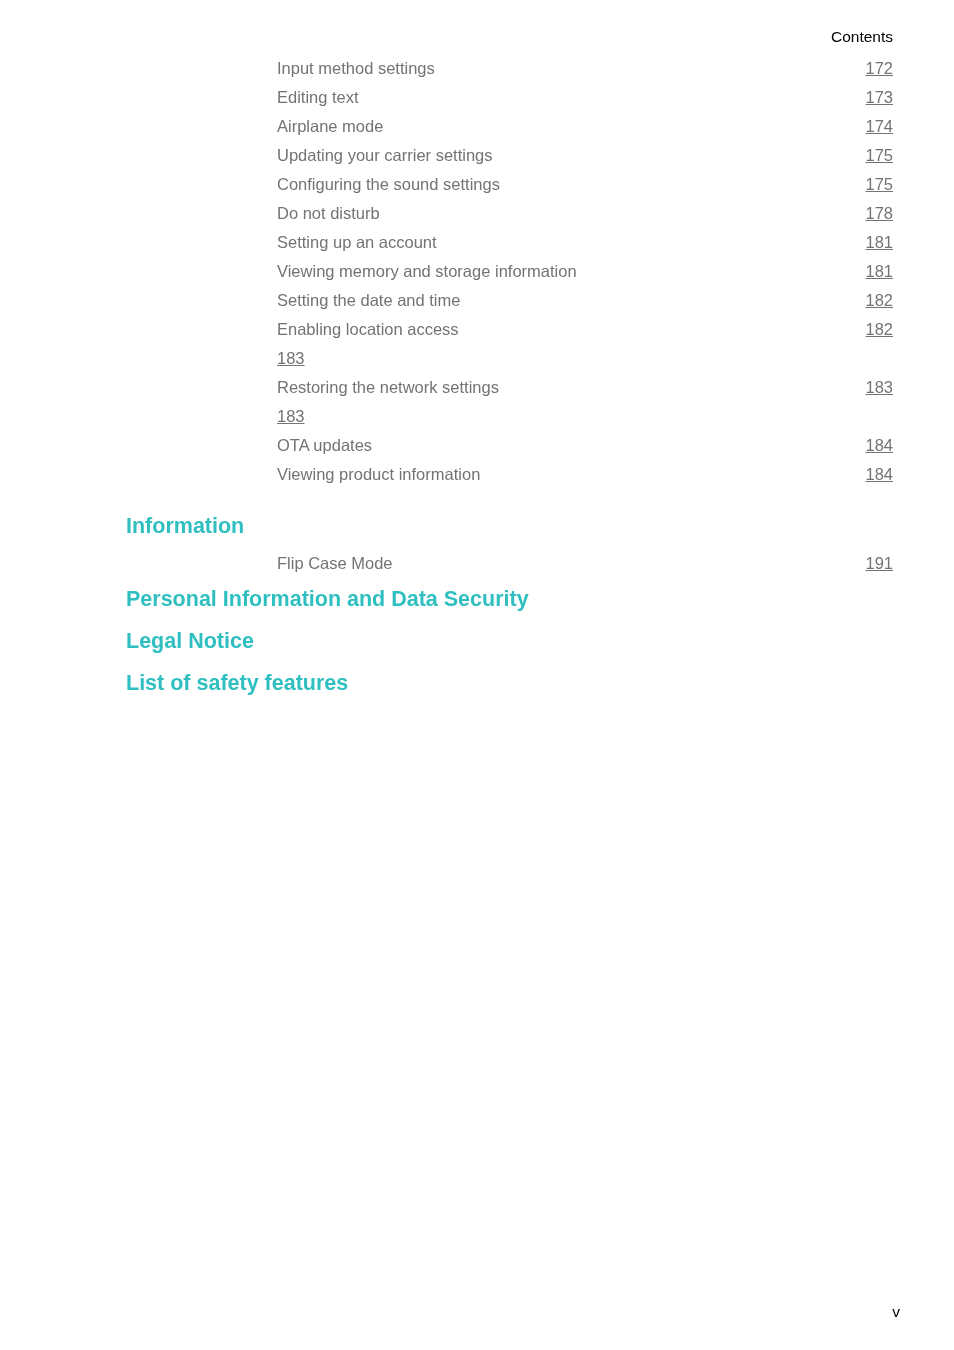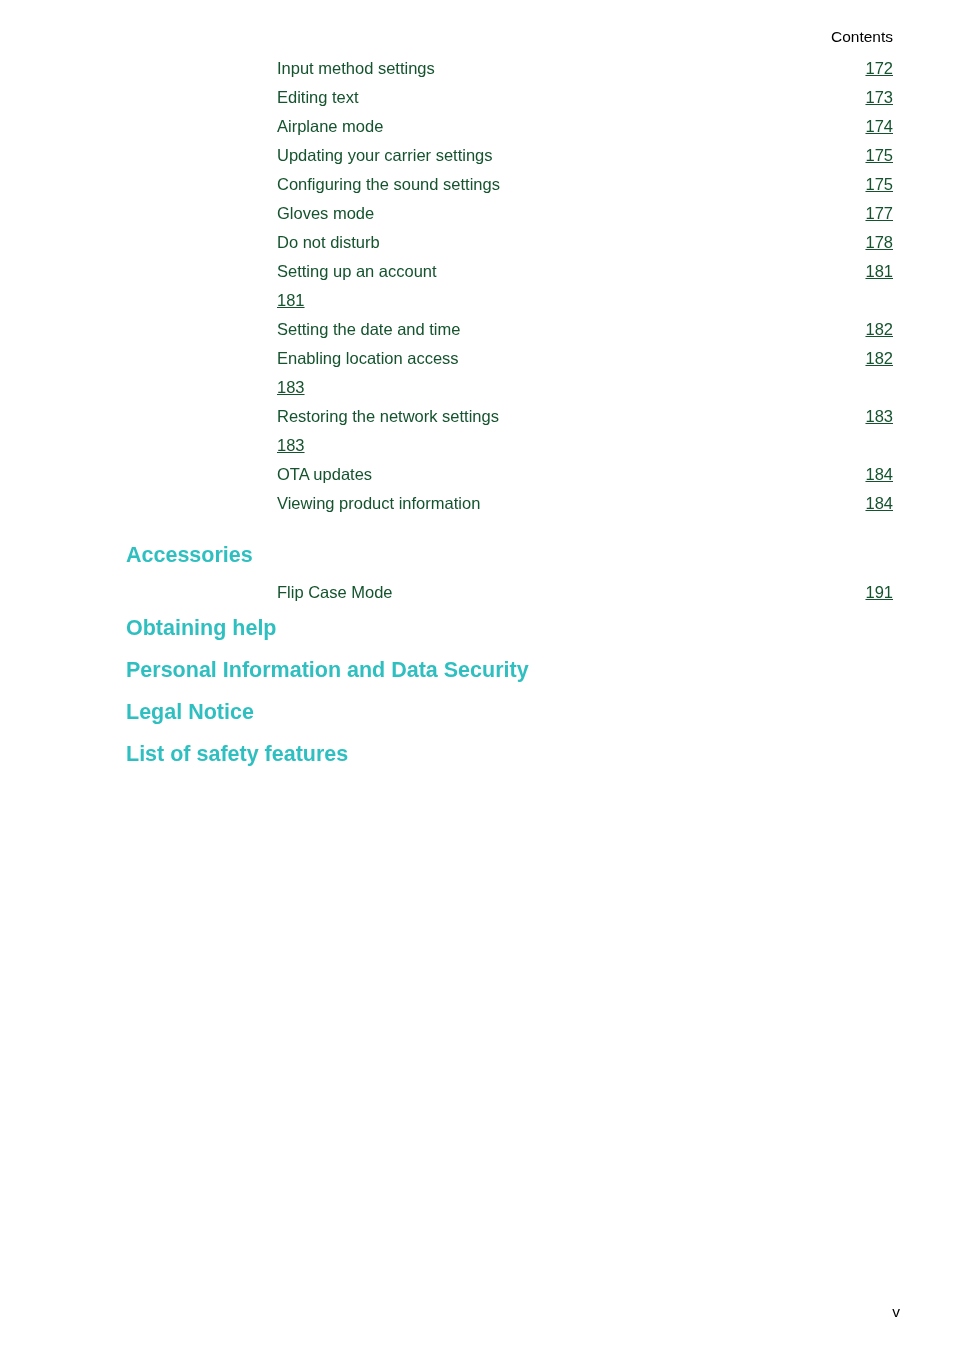--- a/index.html
+++ b/index.html
@@ -41,21 +41,21 @@
   }
 
   
   .toc-row {
     display: flex;
     align-items: baseline;
     justify-content: space-between;
     height: 29px;
     font-size: 16.5px;
     line-height: 29px;
-    color: #14532d;
+    color: #737373;
     padding-left: 151px;
     box-sizing: border-box;
   }
   .toc-title {
     white-space: nowrap;
   }
   .toc-page {
     white-space: nowrap;
     text-align: right;
     flex: 0 0 auto;
@@ -115,32 +115,29 @@
         </div>
         <div class="toc-row">
           <span class="toc-title">Updating your carrier settings</span>
           <span class="toc-page">175</span>
         </div>
         <div class="toc-row">
           <span class="toc-title">Configuring the sound settings</span>
           <span class="toc-page">175</span>
         </div>
         <div class="toc-row">
-          <span class="toc-title">Gloves mode</span>
-          <span class="toc-page">177</span>
-        </div>
-        <div class="toc-row">
           <span class="toc-title">Do not disturb</span>
           <span class="toc-page">178</span>
         </div>
         <div class="toc-row">
           <span class="toc-title">Setting up an account</span>
           <span class="toc-page">181</span>
         </div>
         <div class="toc-row">
+          <span class="toc-title">Viewing memory and storage information</span>
           <span class="toc-page">181</span>
         </div>
         <div class="toc-row">
           <span class="toc-title">Setting the date and time</span>
           <span class="toc-page">182</span>
         </div>
         <div class="toc-row">
           <span class="toc-title">Enabling location access</span>
           <span class="toc-page">182</span>
         </div>
@@ -158,28 +155,25 @@
           <span class="toc-title">OTA updates</span>
           <span class="toc-page">184</span>
         </div>
         <div class="toc-row">
           <span class="toc-title">Viewing product information</span>
           <span class="toc-page">184</span>
         </div>
       </div>
     <div id="parts">
         <div class="part-group">
-          <div class="part-heading first">Accessories</div>
+          <div class="part-heading first">Information</div>
           <div class="toc-row">
             <span class="toc-title">Flip Case Mode</span>
             <span class="toc-page">191</span>
           </div>
-        </div>
-        <div class="part-group">
-          <div class="part-heading tight">Obtaining help</div>
         </div>
         <div class="part-group">
           <div class="part-heading tight">Personal Information and Data Security</div>
         </div>
         <div class="part-group">
           <div class="part-heading tight">Legal Notice</div>
         </div>
         <div class="part-group">
           <div class="part-heading tight">List of safety features</div>
         </div>

